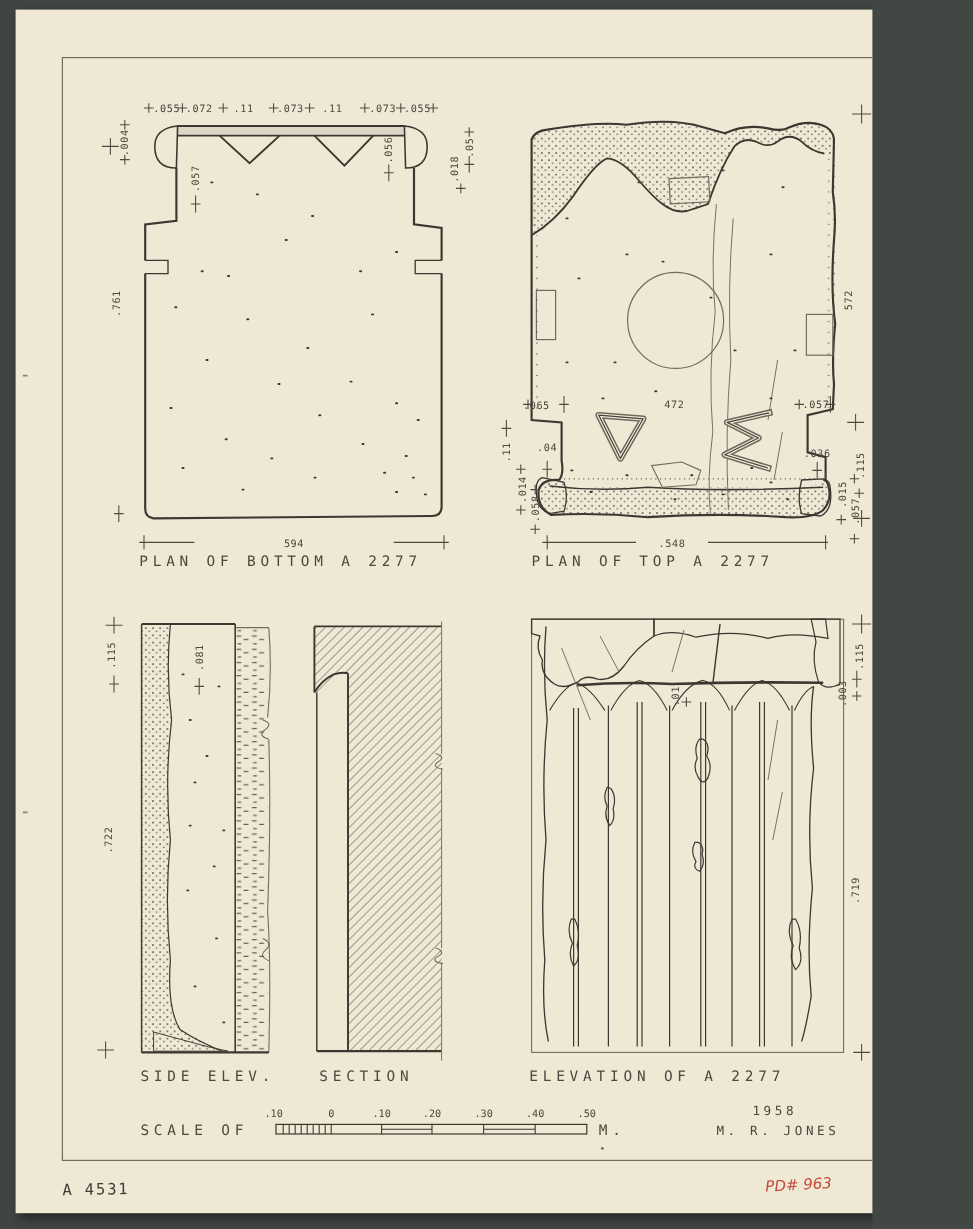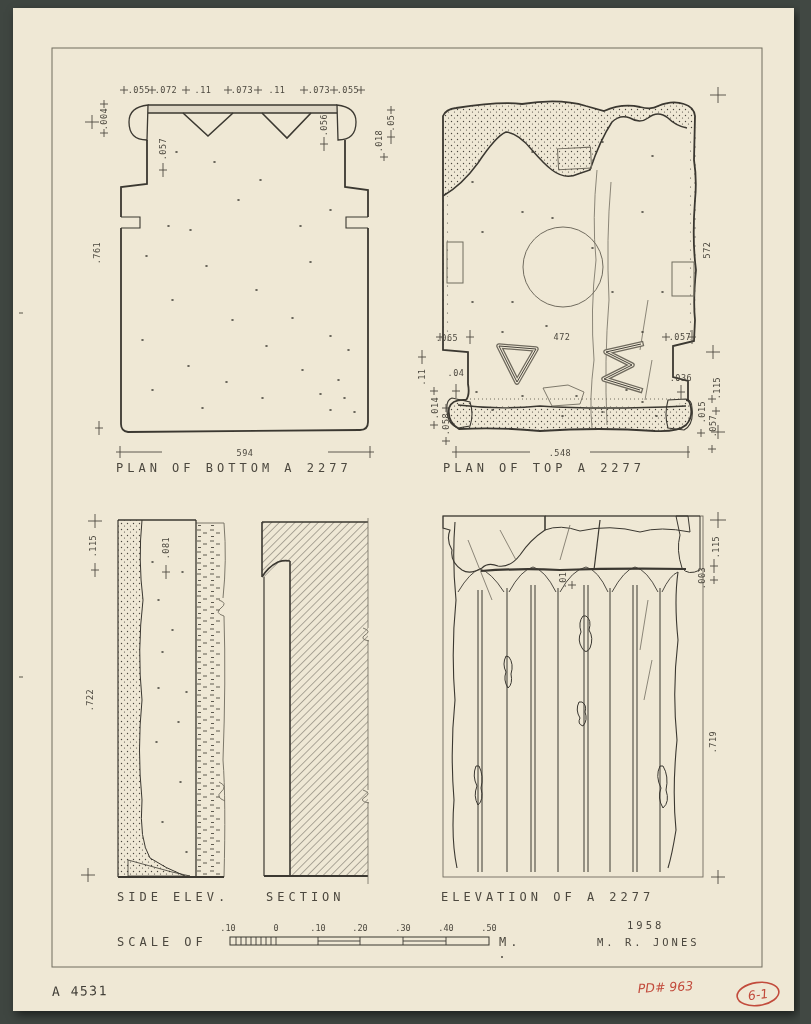--- a/index.html
+++ b/index.html
@@ -1,16 +1,16 @@
 <!DOCTYPE html>
 <html><head>
 <meta charset="utf-8">
 <style>
   html,body{margin:0;padding:0;background:#414843;}
-  .scene{position:relative;width:800px;height:1024px;background:#3f4641;overflow:hidden;
+  .scene{position:relative;width:727px;height:1024px;background:#3f4641;overflow:hidden;
          font-family:"DejaVu Sans Mono", monospace;}
   .paper{position:absolute;left:13px;top:8px;width:781px;height:1003px;
          background:#efe8d5;box-shadow:3px 4px 9px rgba(0,0,0,.55);}
   svg{position:absolute;left:0;top:0;}
   .ink{stroke:#3b3831;fill:none;}
   .lt{stroke:#716c5f;fill:none;}
   .dimline{stroke:#4e4a41;fill:none;stroke-width:.9;}
   text{fill:#4c483f;}
   .t-title{font-size:12px;letter-spacing:4px;}
   .t-dim{font-size:8.5px;letter-spacing:.5px;}

